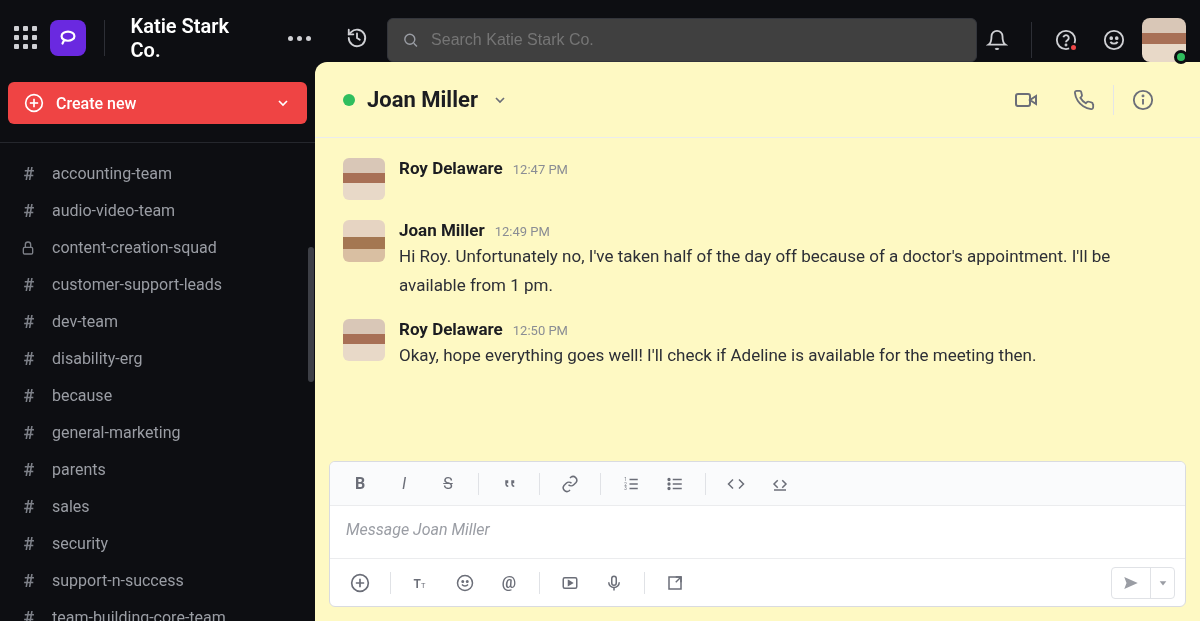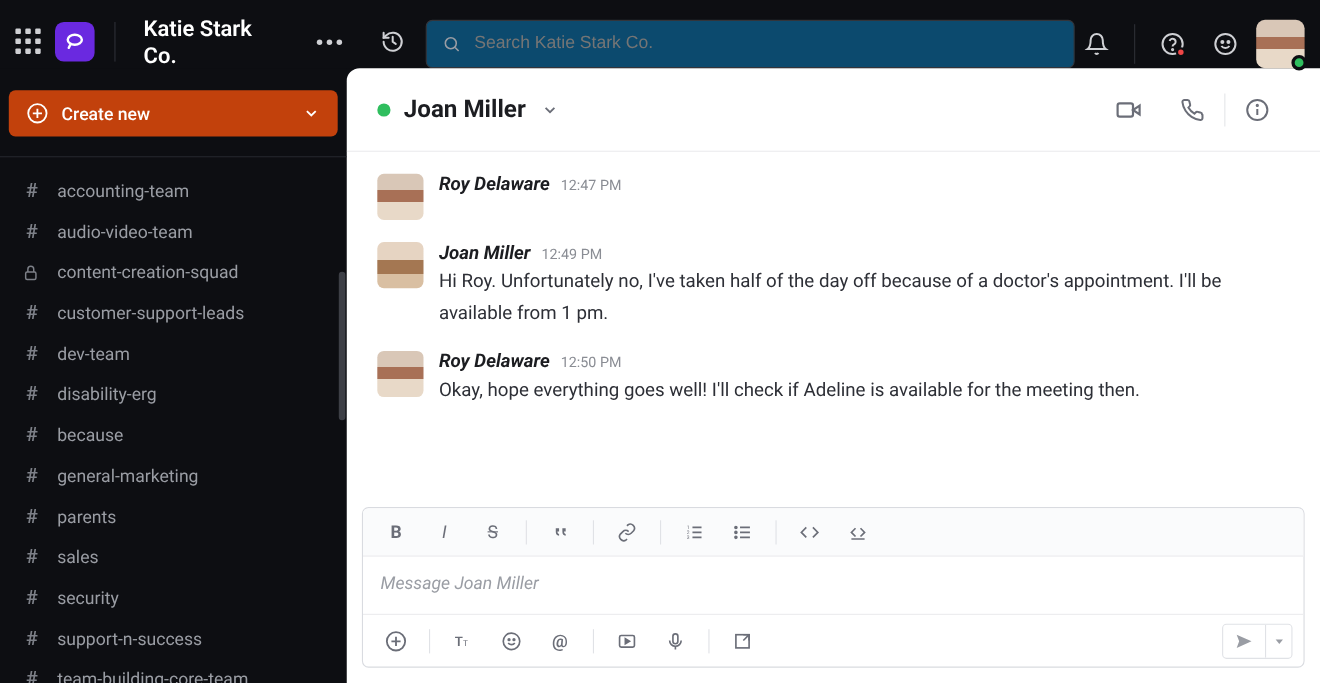--- a/index.html
+++ b/index.html
@@ -29,21 +29,21 @@
   }
   .divider-v { width:1px; height:36px; background:#2d2f36; margin:0 6px; }
   .workspace-name { font-size:20px; font-weight:600; color:#fff; margin-left:8px; }
   .dots { display:flex; gap:4px; margin-left:14px; cursor:pointer; }
   .dots span { width:5px; height:5px; border-radius:50%; background:#cfd0d4; }
   .history-icon { margin-left:22px; width:24px; height:24px; display:flex; align-items:center; justify-content:center; cursor:pointer; color:#cfd0d4; }
   .search-wrap {
     flex:1; margin-left:18px;
   }
   .search-box {
-    width: 590px; height:44px; background:#0c4a6e; border:1px solid #33353b; border-radius:6px; display:flex; align-items:center; padding:16px 14px; gap:12px;
+    width: 590px; height:44px; background:#404040; border:1px solid #33353b; border-radius:6px; display:flex; align-items:center; padding:16px 14px; gap:12px;
   }
   .search-box input {
     background:transparent; border:none; outline:none; color:#9a9da4; font-size:16px; width:100%;
   }
   .top-right { display:flex; align-items:center; gap:8px; margin-left:auto; }
   .top-icon { width:40px; height:40px; display:flex; align-items:center; justify-content:center; cursor:pointer; color:#cfd0d4; }
   .help-wrap { position:relative; }
   .notif-dot { position:absolute; bottom:8px; right:8px; width:9px; height:9px; border-radius:50%; background:#f04747; border:2px solid #0d0e12; }
   .avatar-wrap { position:relative; width:44px; height:44px; }
   .avatar { width:44px; height:44px; border-radius:8px; background:linear-gradient(135deg,#caa 0%,#876 100%); display:flex; align-items:center; justify-content:center; font-size:11px; color:#fff; overflow:hidden;}
@@ -51,51 +51,51 @@
   .avatar.av-joan { background: linear-gradient(180deg,#e6d4c2 0 40%,#a47752 40% 70%,#d9bfa2 70%); }
   .presence-dot { position:absolute; bottom:-2px; right:-2px; width:14px; height:14px; border-radius:50%; background:#2fbe5e; border:3px solid #0d0e12; }
   .main {
     display:flex; height:calc(621px - 62px);
   }
   .sidebar {
     width:315px; background:#0d0e12; display:flex; flex-direction:column; padding-top:20px;
     position:relative;
   }
   .create-btn {
-    margin:0 8px 18px 8px; height:42px; background:#c2410c; border-radius:6px; display:flex; align-items:center; padding:0 16px; gap:12px; cursor:pointer; color:#fff; font-size:16px; font-weight:500;
+    margin:0 8px 18px 8px; height:42px; background:#ef4444; border-radius:6px; display:flex; align-items:center; padding:0 16px; gap:12px; cursor:pointer; color:#fff; font-size:16px; font-weight:500;
     justify-content:flex-start;
   }
   .create-btn .chev { margin-left:auto; }
   .sidebar-divider { height:1px; background:#25272d; margin:0 0 8px 0; }
   .channels { flex:1; overflow:hidden; padding-top:4px;}
   .channel-item {
     display:flex; align-items:center; gap:14px; height:37px; padding:0 20px; color:#9a9da4; font-size:16px; cursor:pointer;
   }
   .hash { font-size:18px; color:#7d8088; font-weight:600; width:18px; text-align:center; }
   .scroll-ind { position:absolute; right:1px; top:185px; width:6px; height:135px; background:#3d3f46; border-radius:3px; }
 
   .content {
-    flex:1; background:#ffffff; border-top-left-radius:12px; display:flex; flex-direction:column; color:#1c1d21; overflow:hidden;
+    flex:1; background:#fef9c3; border-top-left-radius:12px; display:flex; flex-direction:column; color:#1c1d21; overflow:hidden;
   }
   .chat-header {
     height:76px; display:flex; align-items:center; padding:0 28px; border-bottom:1px solid #ebecee;
   }
   .status-dot { width:12px; height:12px; border-radius:50%; background:#2fbe5e; margin-right:12px; }
   .chat-title { font-size:22px; font-weight:700; color:#1c1d21; }
   .chev-down { margin-left:14px; color:#6b6e78; cursor:pointer; }
   .header-actions { margin-left:auto; display:flex; align-items:center; gap:0; }
   .head-icon { width:58px; height:40px; display:flex; align-items:center; justify-content:center; cursor:pointer; color:#6b6e78; }
   .head-sep { width:1px; height:30px; background:#e4e5e8; }
 
   .messages { flex:1; padding:20px 28px 8px 28px; overflow:auto; }
   .msg { display:flex; gap:14px; margin-bottom:20px; }
   .msg .mavatar { width:42px; height:42px; border-radius:6px; flex-shrink:0; }
   .msg-body { flex:1; }
   .msg-head { display:flex; align-items:baseline; gap:10px; }
-  .msg-author { font-size:17px; font-weight:700; color:#1c1d21;font-style:italic; }
+  .msg-author { font-size:17px; font-weight:700; color:#1c1d21; }
   .msg-time { font-size:13px; color:#8a8d94; }
   .msg-text { font-size:17px; color:#2d2f36; line-height:1.68; margin-top:2px; }
 
   .composer-wrap { padding:0 14px 14px 14px; }
   .composer {
     border:1px solid #d9dbe0; border-radius:6px; background:#fff; overflow:hidden;
   }
   .toolbar-row {
     height:44px; border-bottom:1px solid #ebecee; display:flex; align-items:center; padding:0 10px; gap:4px; background:#fafbfc;
   }

